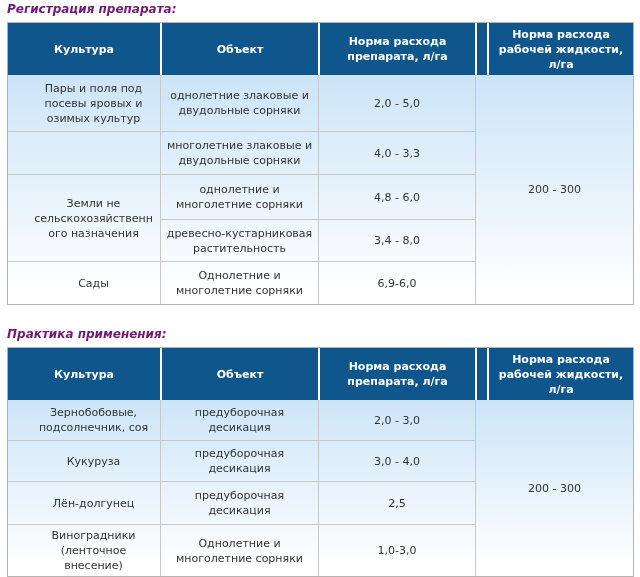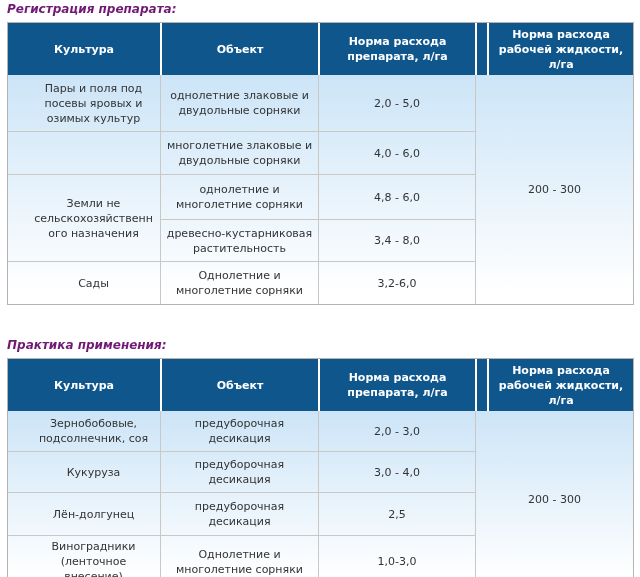--- a/index.html
+++ b/index.html
@@ -1,19 +1,19 @@
 <!DOCTYPE html>
 <html><head>
 <meta charset="utf-8">
 <style>
   html,body{margin:0;padding:0;background:#ffffff;}
   body{width:640px;height:577px;font-family:"DejaVu Sans","Liberation Sans",sans-serif;overflow:hidden;}
   .wrap{padding:2px 6px 0 7px;}
   .tbl-title{color:#701a75;font-size:12px;font-weight:bold;font-style:italic;line-height:14px;margin:0 0 6px 0;}
-  .tbl-title.second{margin-top:33px;}
+  .tbl-title.second{margin-top:22px;}
   table.data{border-collapse:separate;border-spacing:0;table-layout:fixed;width:627px;
     border:1px solid #b5b4b2;
     background:linear-gradient(to bottom,#cbe4f7 48px,#ffffff 96%);}
   th{background:#0f568d;color:#ffffff;font-size:11px;font-weight:bold;height:48px;
     padding:2px 6px;text-align:center;vertical-align:middle;line-height:15px;}
   th + th{border-left:2px solid #ffffff;}
   th.spacer{padding:0;}
   td{font-size:11px;color:#333333;text-align:center;vertical-align:middle;
     padding:3px 5px;line-height:15px;border-left:1px solid #c9c8c5;border-top:1px solid #c9c8c5;
     overflow-wrap:break-word;}
@@ -49,35 +49,35 @@
     <tbody>
       <tr class="first h56">
         <td class="c1">Пары и поля под посевы яровых и озимых культур</td>
         <td>однолетние злаковые и двудольные сорняки</td>
         <td>2,0 - 5,0</td>
         <td colspan="2" rowspan="5">200 - 300</td>
       </tr>
       <tr class="h43">
         <td class="c1"></td>
         <td>многолетние злаковые и двудольные сорняки</td>
-        <td>4,0 - 6,0</td>
+        <td>4,0 - 3,3</td>
       </tr>
       <tr class="h45">
         <td class="c1" rowspan="2">Земли не сельскохозяйственного назначения</td>
         <td>однолетние и многолетние сорняки</td>
         <td>4,8 - 6,0</td>
       </tr>
       <tr class="h42">
         <td>древесно-кустарниковая растительность</td>
         <td>3,4 - 8,0</td>
       </tr>
       <tr class="h43">
         <td class="c1">Сады</td>
         <td>Однолетние и многолетние сорняки</td>
-        <td>3,2-6,0</td>
+        <td>6,9-6,0</td>
       </tr>
     </tbody>
   </table>
 
   <div class="tbl-title second">Практика применения:</div>
 
   <table class="data">
     <colgroup>
       <col style="width:152px">
         <col style="width:158px">

